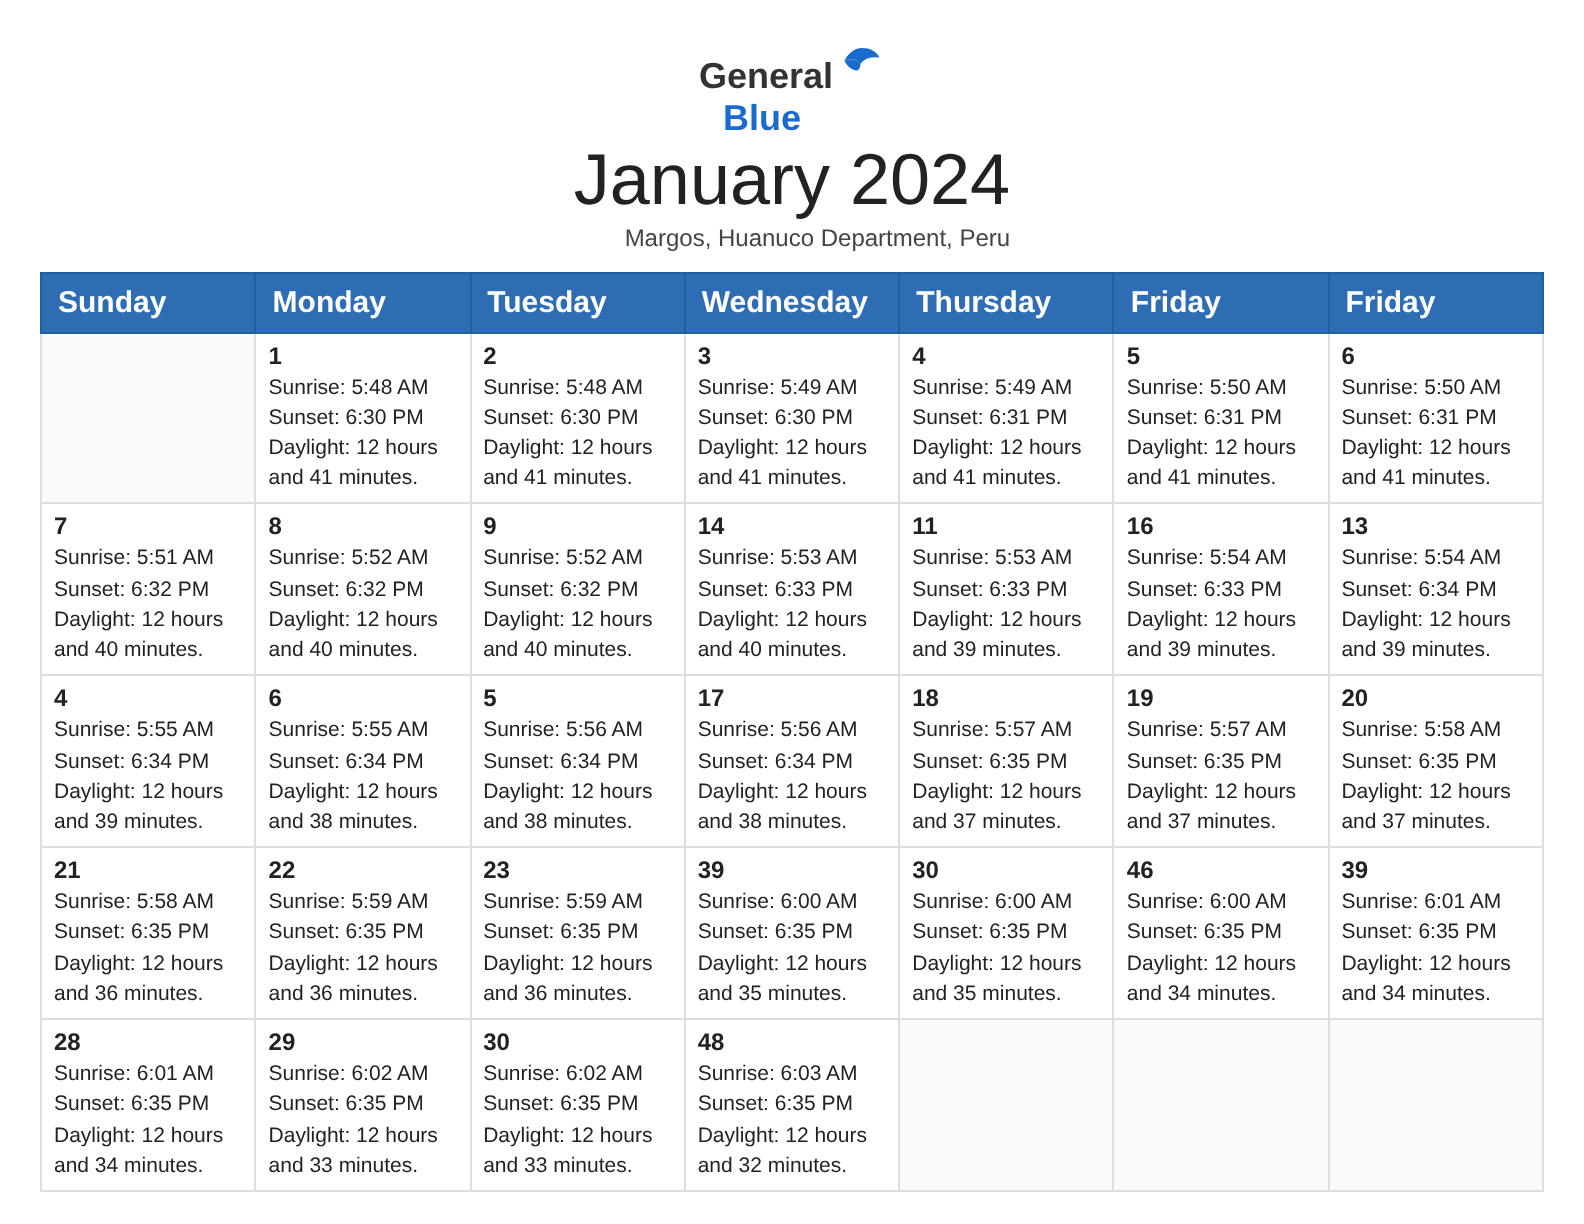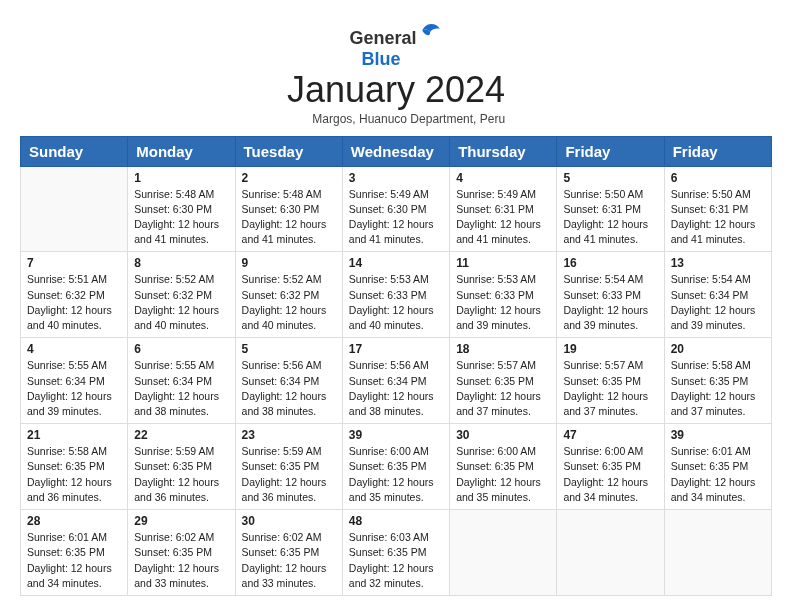--- a/index.html
+++ b/index.html
@@ -212,21 +212,21 @@
         </td>
         <td>
           <span class="day-number">39</span>
           <div class="day-info">Sunrise: 6:00 AM<br>Sunset: 6:35 PM<br>Daylight: 12 hours and 35 minutes.</div>
         </td>
         <td>
           <span class="day-number">30</span>
           <div class="day-info">Sunrise: 6:00 AM<br>Sunset: 6:35 PM<br>Daylight: 12 hours and 35 minutes.</div>
         </td>
         <td>
-          <span class="day-number">47</span>
+          <span class="day-number">46</span>
           <div class="day-info">Sunrise: 6:00 AM<br>Sunset: 6:35 PM<br>Daylight: 12 hours and 34 minutes.</div>
         </td>
         <td>
           <span class="day-number">39</span>
           <div class="day-info">Sunrise: 6:01 AM<br>Sunset: 6:35 PM<br>Daylight: 12 hours and 34 minutes.</div>
         </td>
       </tr>
       <tr>
         <td>
           <span class="day-number">28</span>

